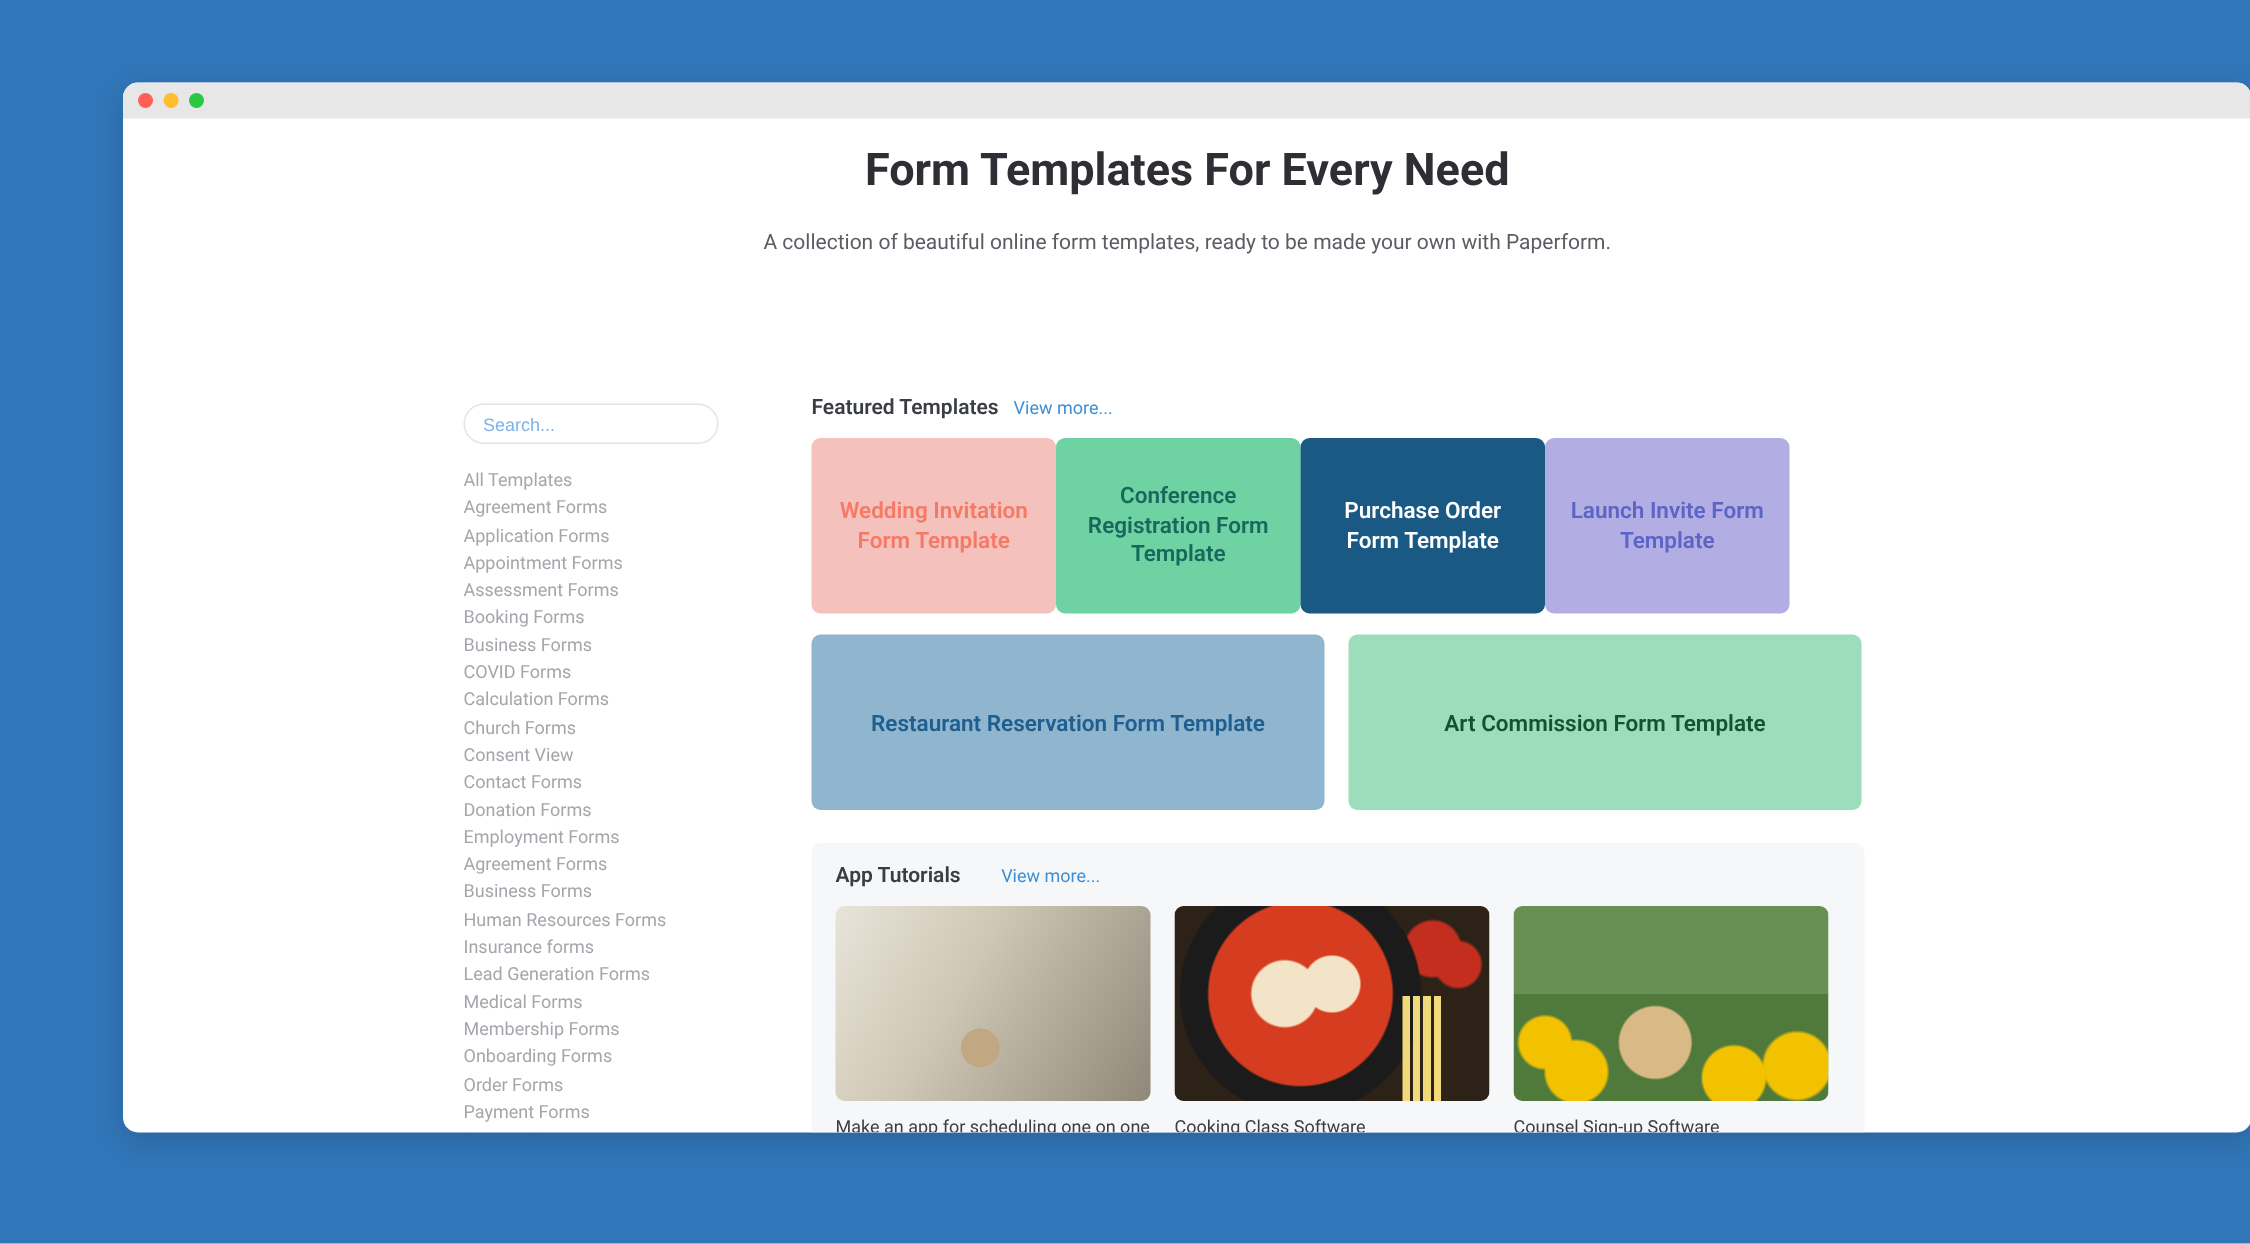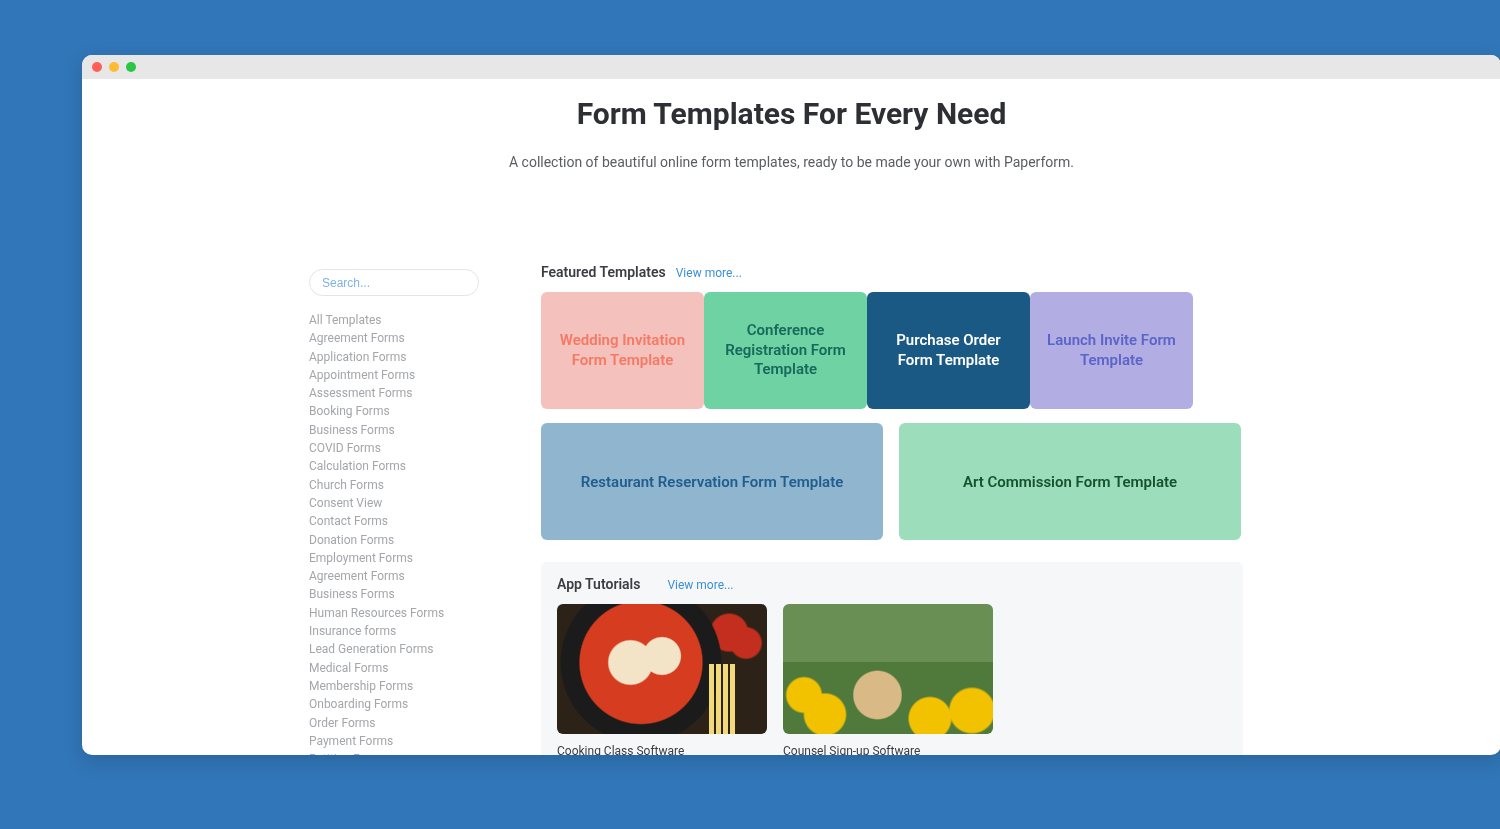--- a/index.html
+++ b/index.html
@@ -303,20 +303,24 @@
           </div>
         </div>
 
         <div class="tutorials">
           <div class="section-head">
             <span class="section-title">App Tutorials</span>
             <span class="view-more">View more...</span>
           </div>
           <div class="tut-grid">
             <div class="tut-card">
+              <div class="tut-thumb thumb-yoga"></div>
+              <div class="tut-title">Make an app for scheduling one on one</div>
+            </div>
+            <div class="tut-card">
               <div class="tut-thumb thumb-cook"></div>
               <div class="tut-title">Cooking Class Software</div>
             </div>
             <div class="tut-card">
               <div class="tut-thumb thumb-sun"></div>
               <div class="tut-title">Counsel Sign-up Software</div>
             </div>
           </div>
         </div>
 

